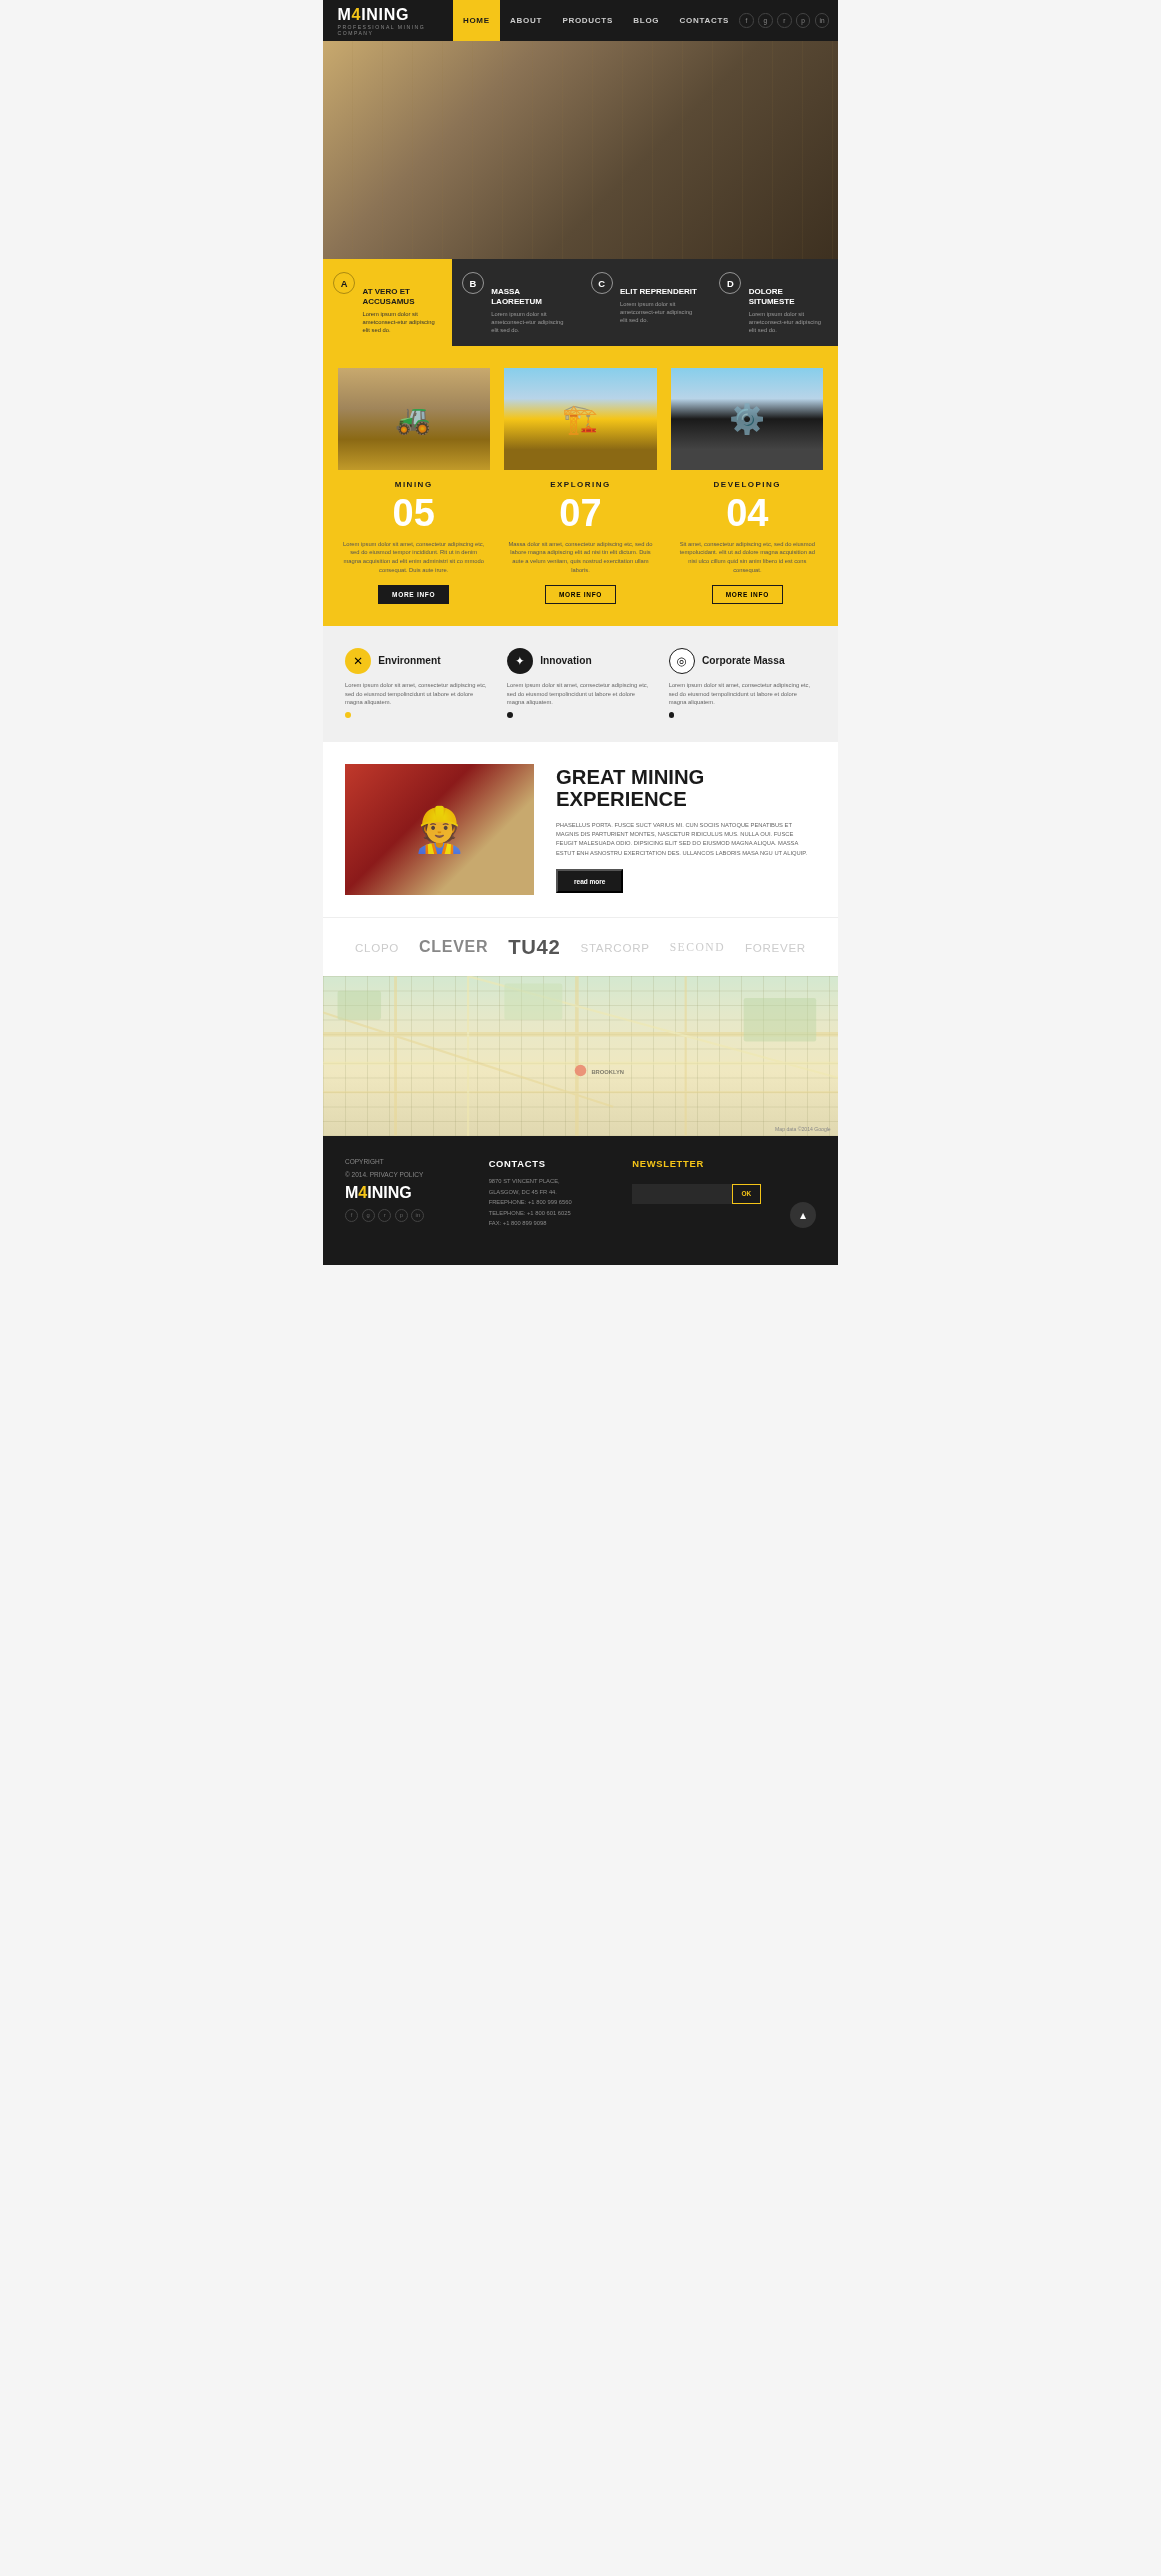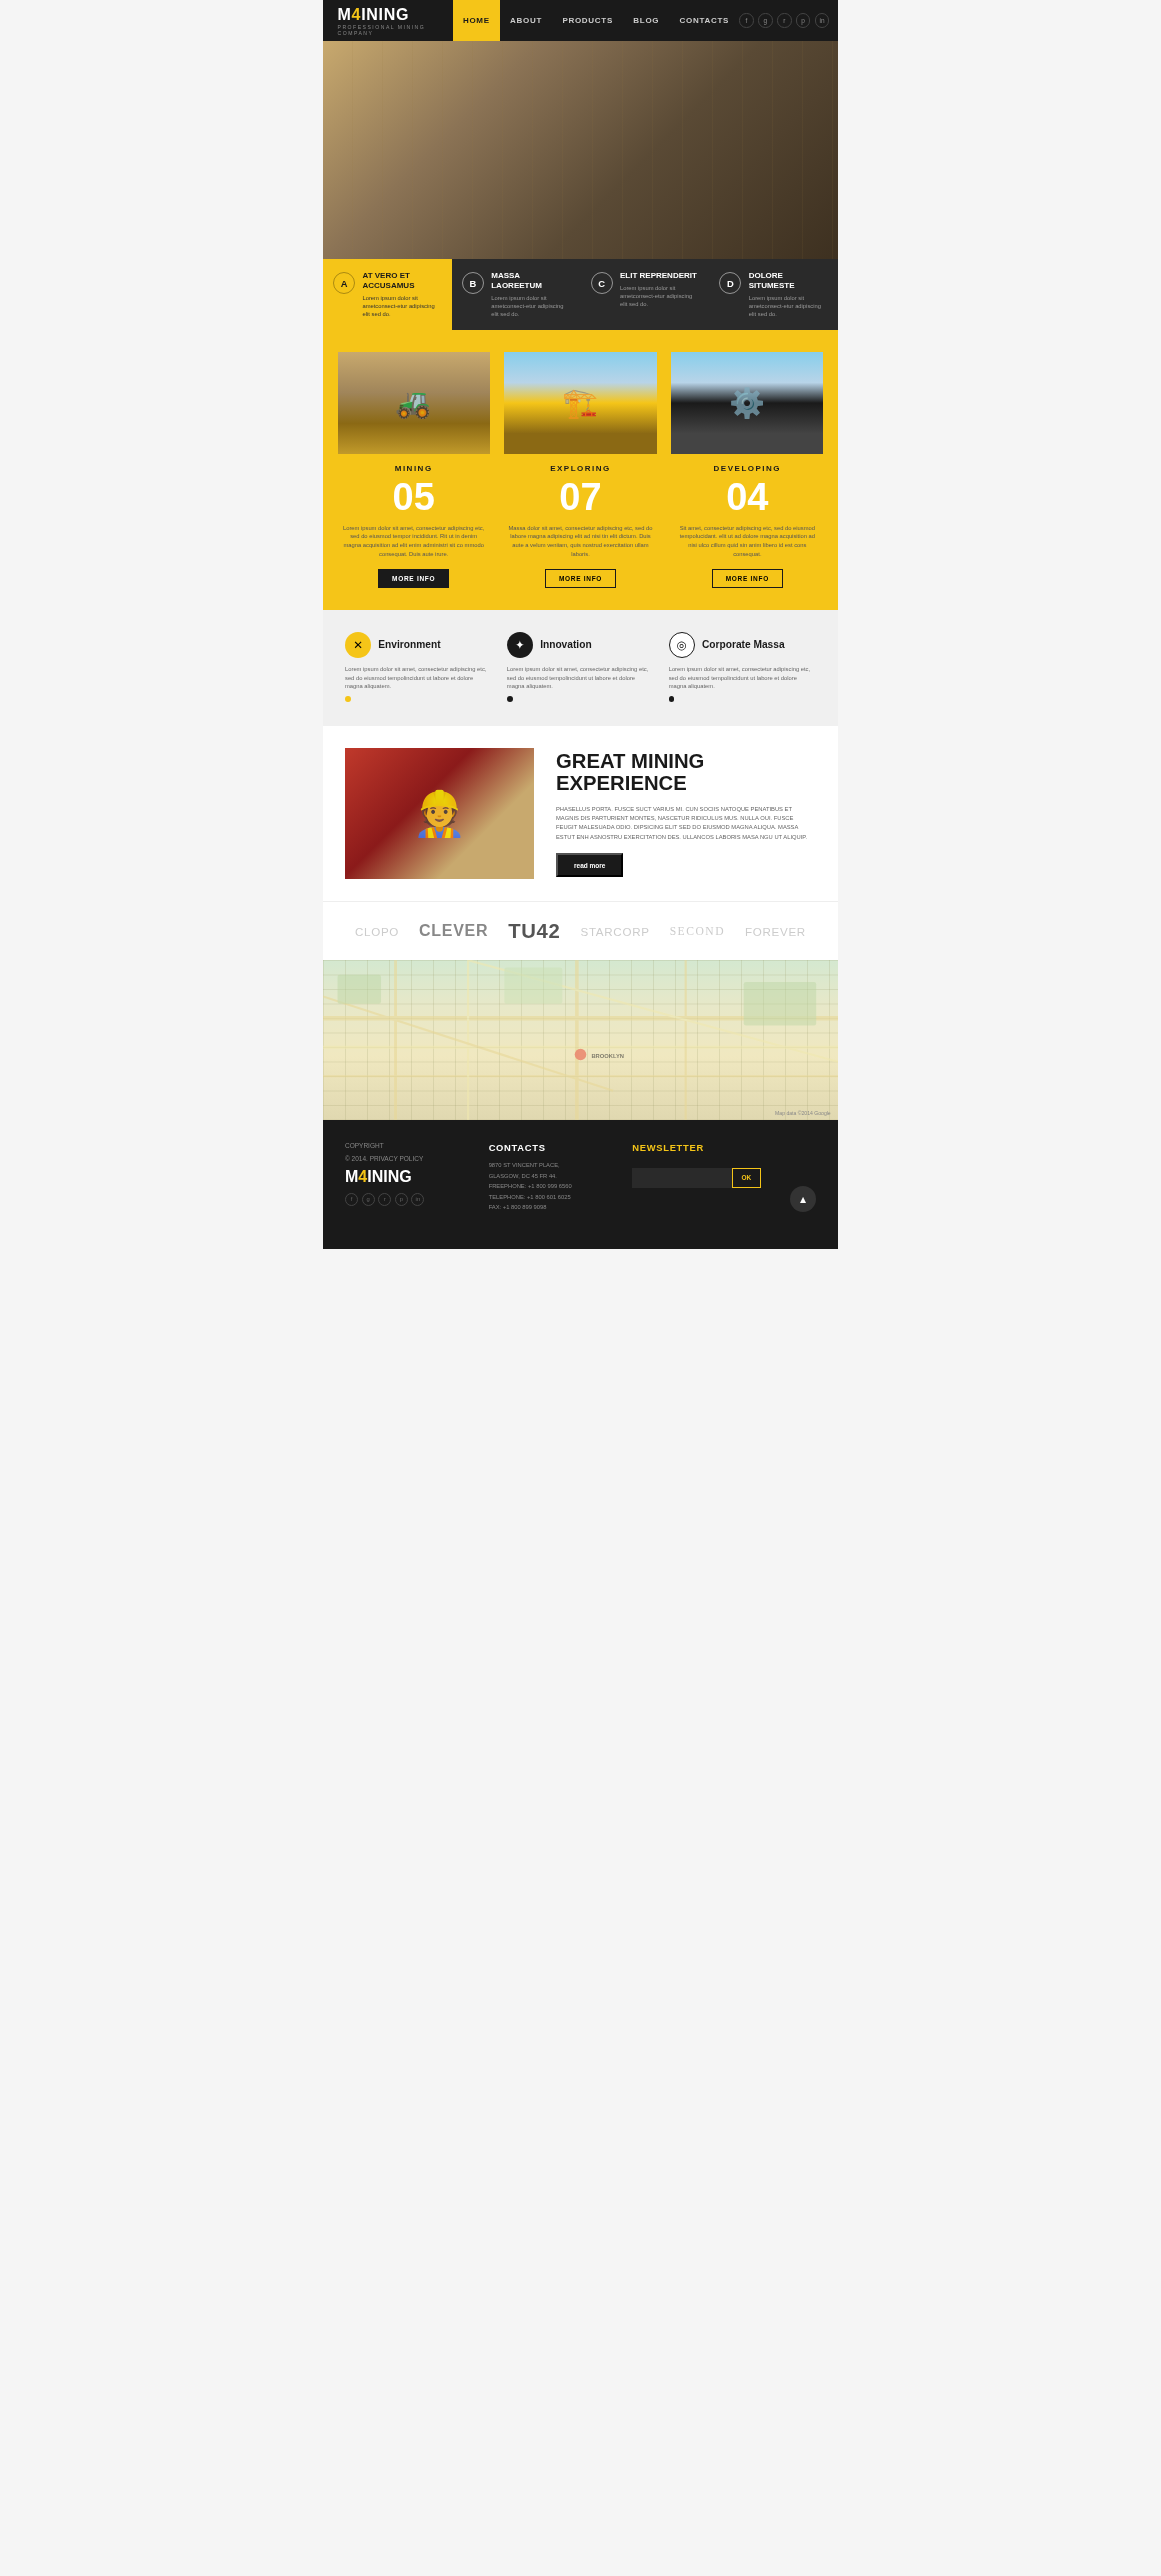--- a/index.html
+++ b/index.html
@@ -22,21 +22,21 @@
     .hero-bg { width: 100%; height: 100%; background: linear-gradient(135deg, #c8a96e 0%, #8b7355 30%, #5a4a35 60%, #3d3020 100%); position: relative; }
     .hero-machine { position: absolute; top: 0; left: 0; width: 100%; height: 100%; background: repeating-linear-gradient(90deg, transparent 0px, transparent 29px, rgba(150,120,60,0.1) 29px, rgba(150,120,60,0.1) 30px); }
 
     
     .hero-boxes { display: flex; background: transparent; }
     .hero-box { flex: 1; padding: 11.6px 10.2px; display: flex; align-items: flex-start; gap: 7.3px; }
     .hero-box.yellow { background: #f5c518; }
     .hero-box.dark { background: #2a2a2a; }
     .box-icon { width: 22px; height: 22px; border-radius: 50%; border: 1.5px solid rgba(255,255,255,0.5); display: flex; align-items: center; justify-content: center; font-size: 9.4px; font-weight: bold; color: white; flex-shrink: 0; margin-top: 1.5px; }
     .hero-box.yellow .box-icon { border-color: rgba(0,0,0,0.3); color: #1a1a1a; }
-    .box-content h4 { font-size: 8px; font-weight: 900; text-transform: uppercase; margin-bottom: 2.9px; line-height: 1.3; }
+    .box-content h4 { font-size: 8px; font-weight: 900; text-transform: uppercase; margin-bottom: 2.9px; line-height: 1.3; margin-top: 16px; }
     .hero-box.yellow .box-content h4 { color: #1a1a1a; }
     .hero-box.dark .box-content h4 { color: white; }
     .box-content p { font-size: 5.8px; line-height: 1.4; }
     .hero-box.yellow .box-content p { color: #333; }
     .hero-box.dark .box-content p { color: #999; }
 
     
     .services { background: #f5c518; padding: 22px 14.5px; }
     .services-grid { display: flex; gap: 14.5px; justify-content: center; }
     .service-item { flex: 1; text-align: center; }

